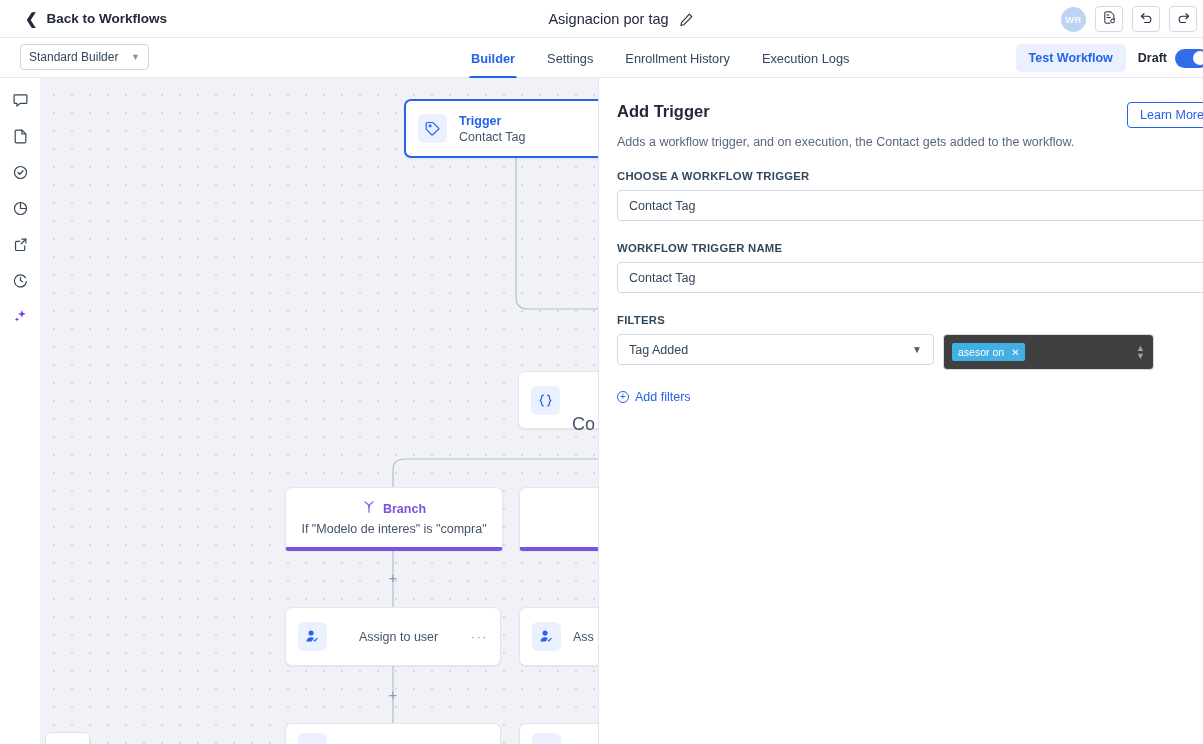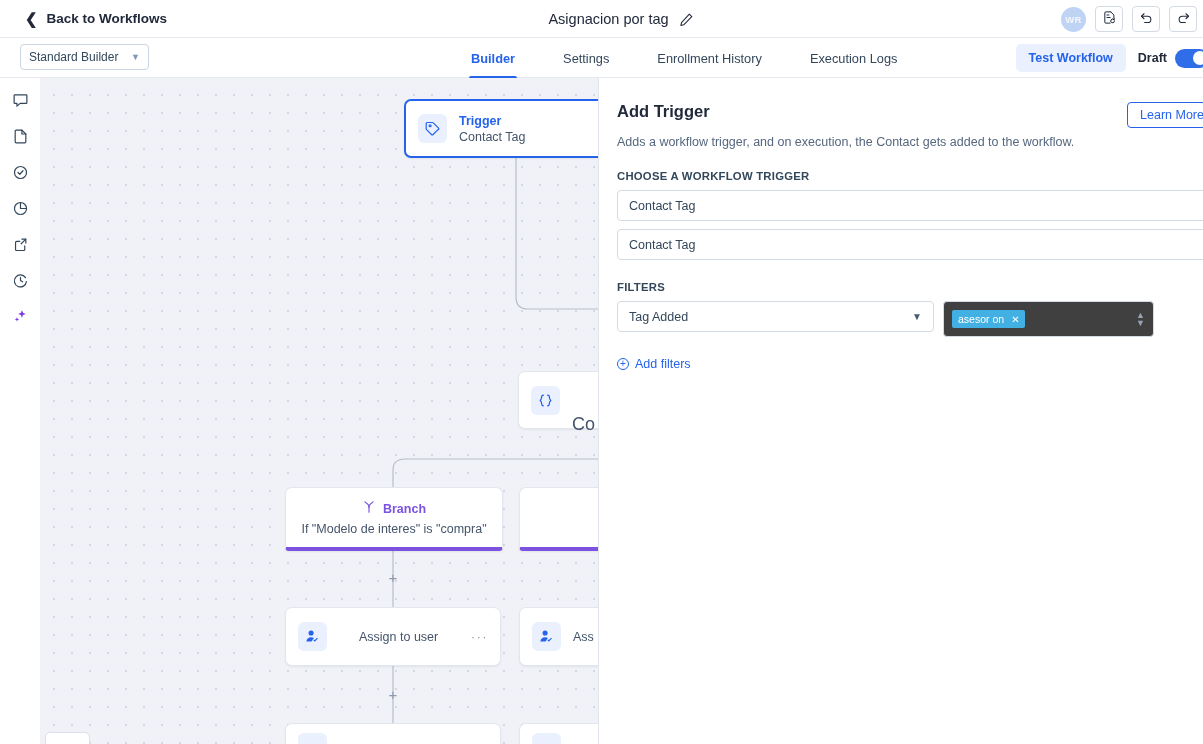--- a/index.html
+++ b/index.html
@@ -62,21 +62,21 @@
     position: absolute; left: 20px; top: 6px;
     width: 129px; height: 26px;
     border: 1px solid #cbd6e2; border-radius: 4px; background: #fff;
     display: flex; align-items: center; padding: 0 8px;
     font-size: 12px; color: #33475b; cursor: pointer;
   }
   .builder-select .caret { margin-left: auto; color: #7c98b6; font-size: 9px; }
 
   .tabs {
     position: absolute; left: 455px; top: 0; height: 40px;
-    display: flex; align-items: center; gap: 16px;
+    display: flex; align-items: center; gap: 0;
   }
   .tab {
     height: 40px; display: flex; align-items: center; padding: 0 16px;
     font-size: 12.8px; color: #33475b; cursor: pointer; position: relative;
   }
   .tab.active { color: #2563eb; font-weight: 600; }
   .tab.active::after {
     content: ""; position: absolute; left: 14px; right: 14px; bottom: 0;
     height: 2.5px; background: #2563eb; border-radius: 2px 2px 0 0;
   }
@@ -514,20 +514,21 @@
       <span>Learn More</span>
     </div>
 
     <div class="panel-desc">Adds a workflow trigger, and on execution, the Contact gets added to the workflow.</div>
 
     <div class="field-label">CHOOSE A WORKFLOW TRIGGER</div>
     <div class="field-box">
       <span>Contact Tag</span>
     </div>
 
+    <div class="field-label">WORKFLOW TRIGGER NAME</div>
     <div class="field-box">
       <span>Contact Tag</span>
     </div>
 
     <div class="field-label">FILTERS</div>
     <div class="filters-row">
       <div class="sel-box">
         <span>Tag Added</span>
         <span class="caret">▼</span>
       </div>

